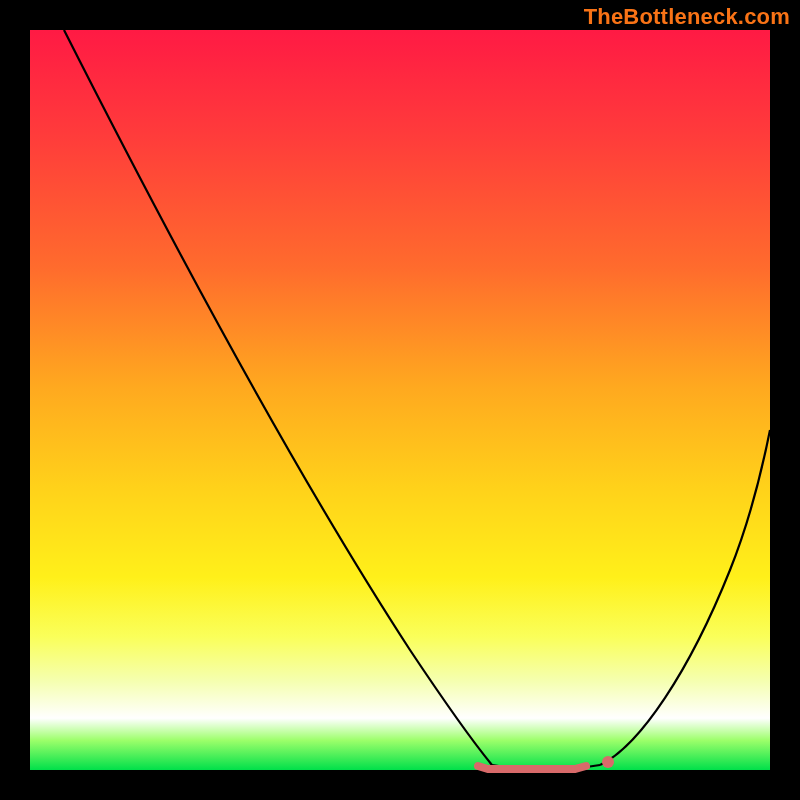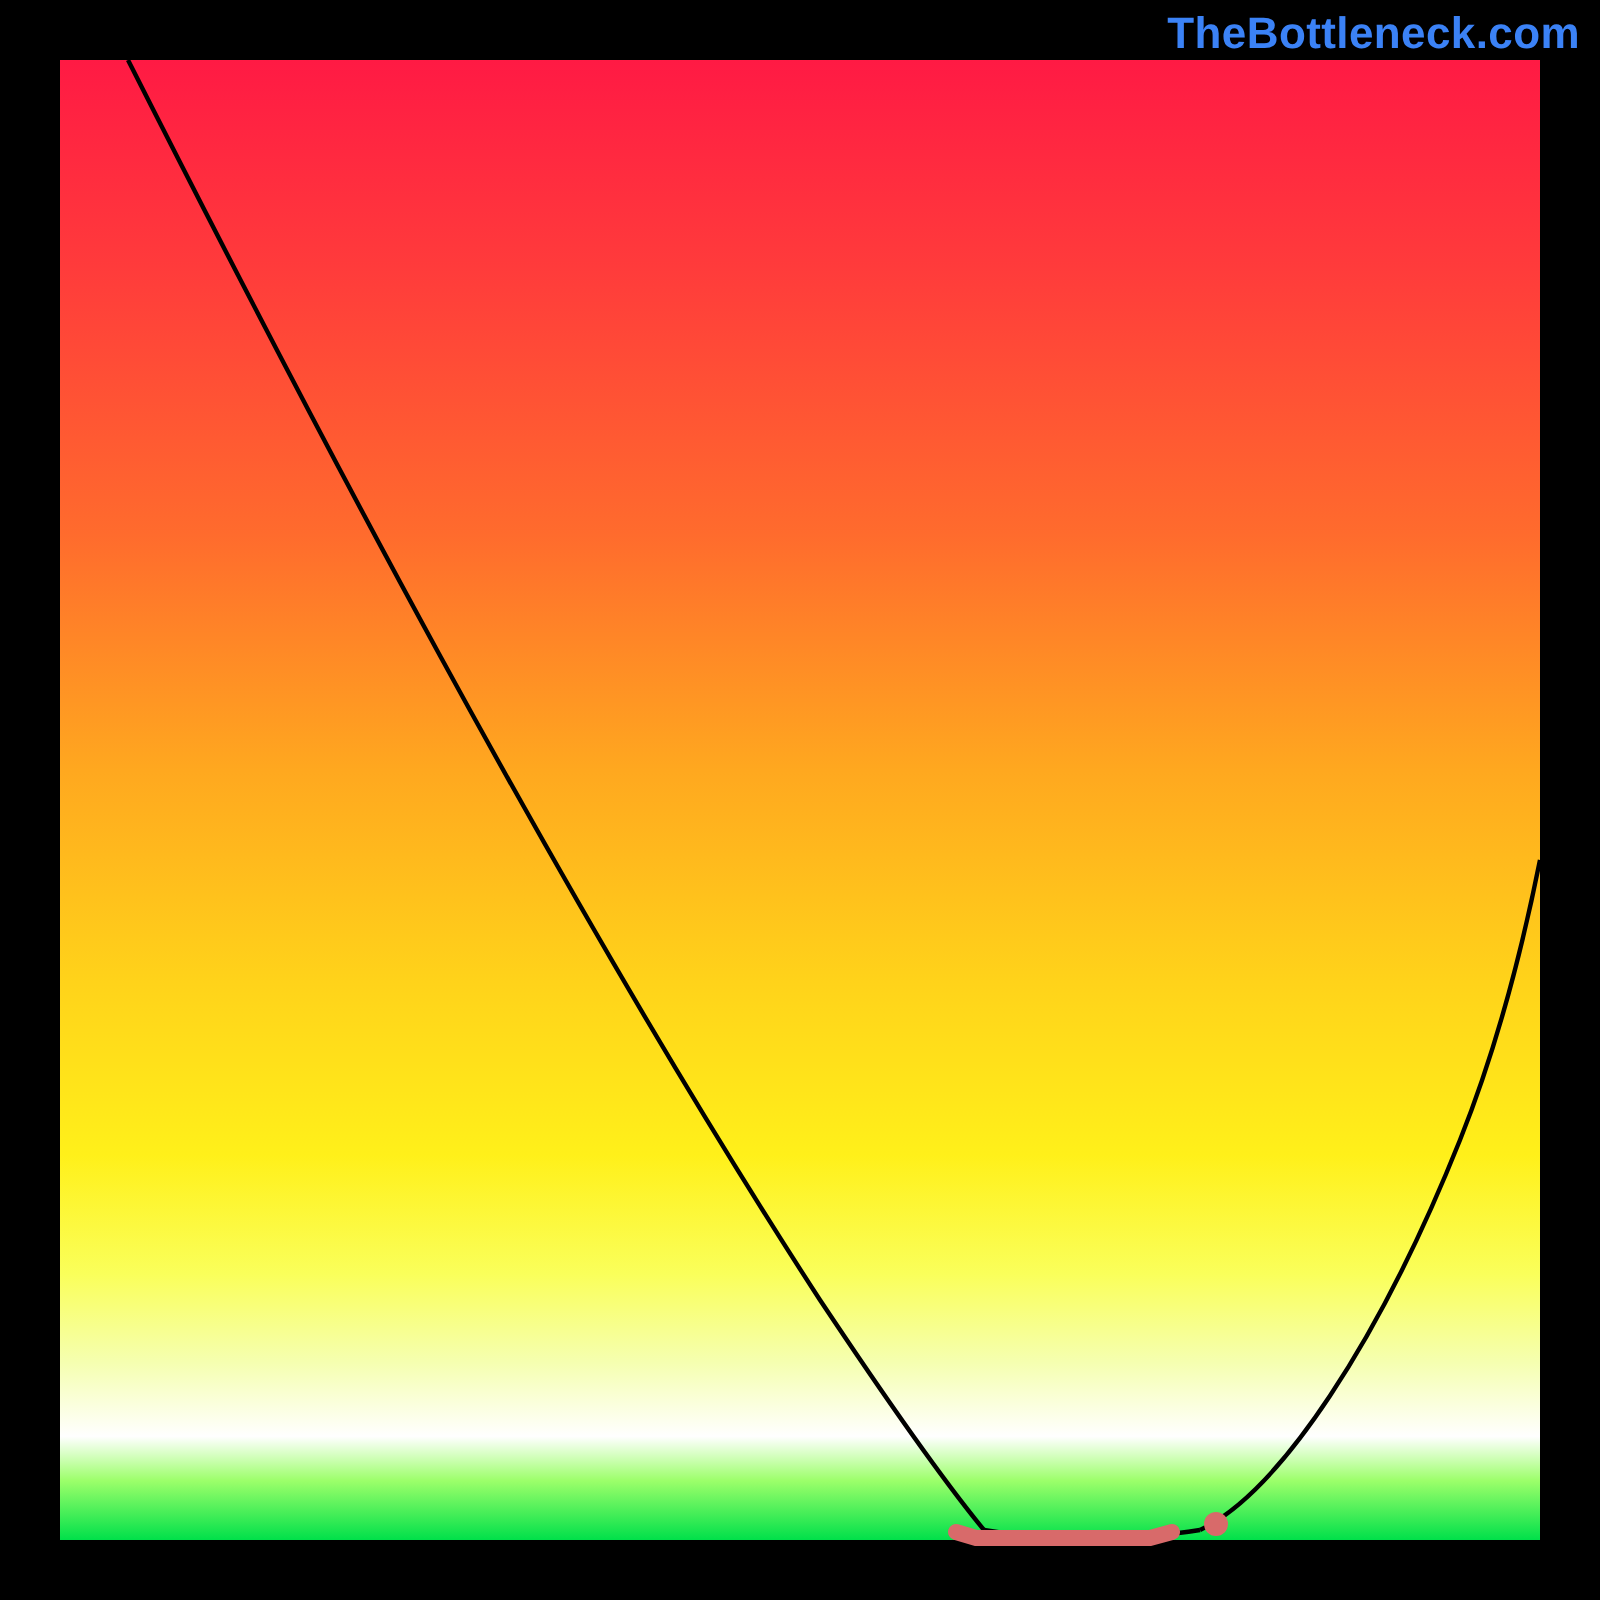--- a/index.html
+++ b/index.html
@@ -36,21 +36,21 @@
       #f5ffb0 88%,
       #ffffff 93%,
       #9cff6a 96%,
       #00e04a 100%
     );
   }
   .attribution {
     position: absolute;
     top: 4px;
     right: 10px;
-    color: #3b82f6;
+    color: #f97316;
     font-size: 22px;
     font-weight: bold;
     letter-spacing: 0.2px;
   }
   svg.curve {
     position: absolute;
     left: 0;
     top: 0;
     width: 740px;
     height: 740px;

